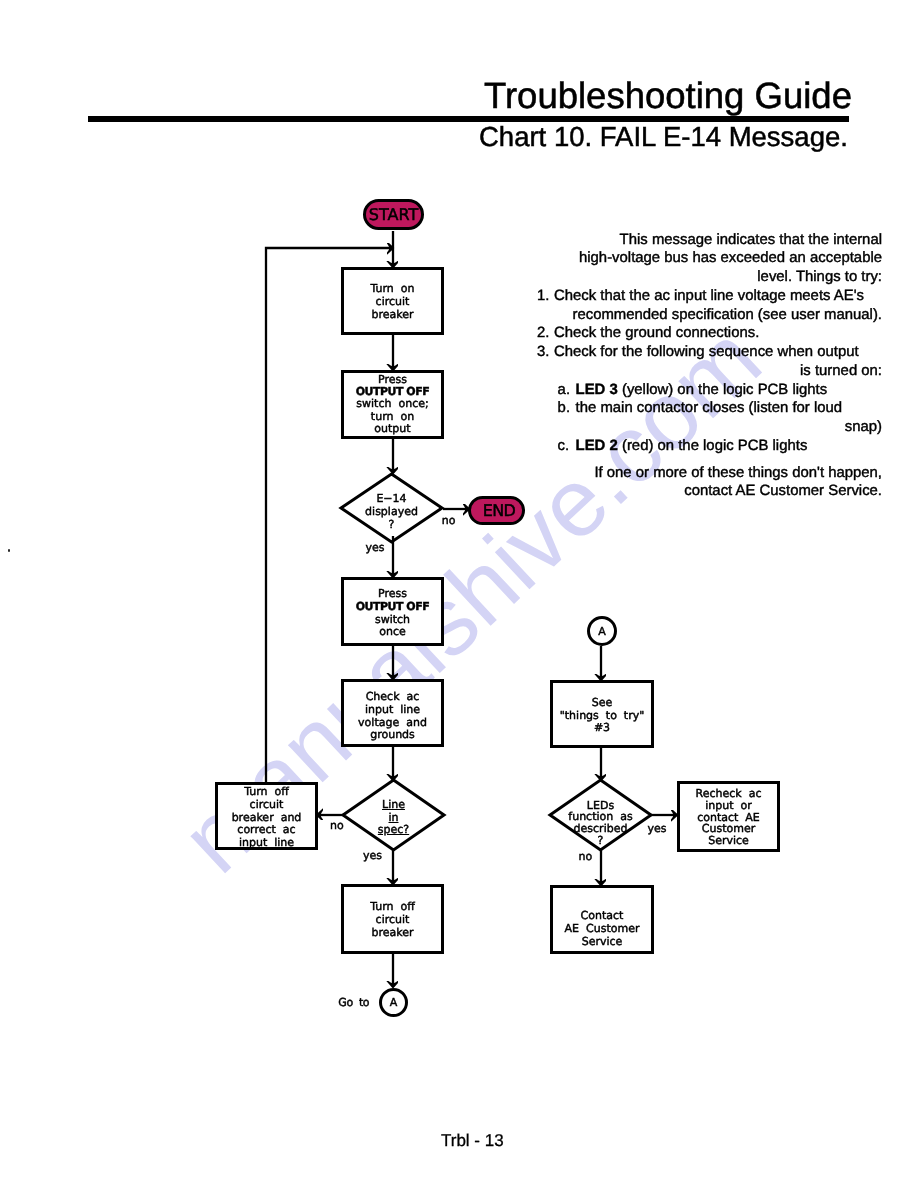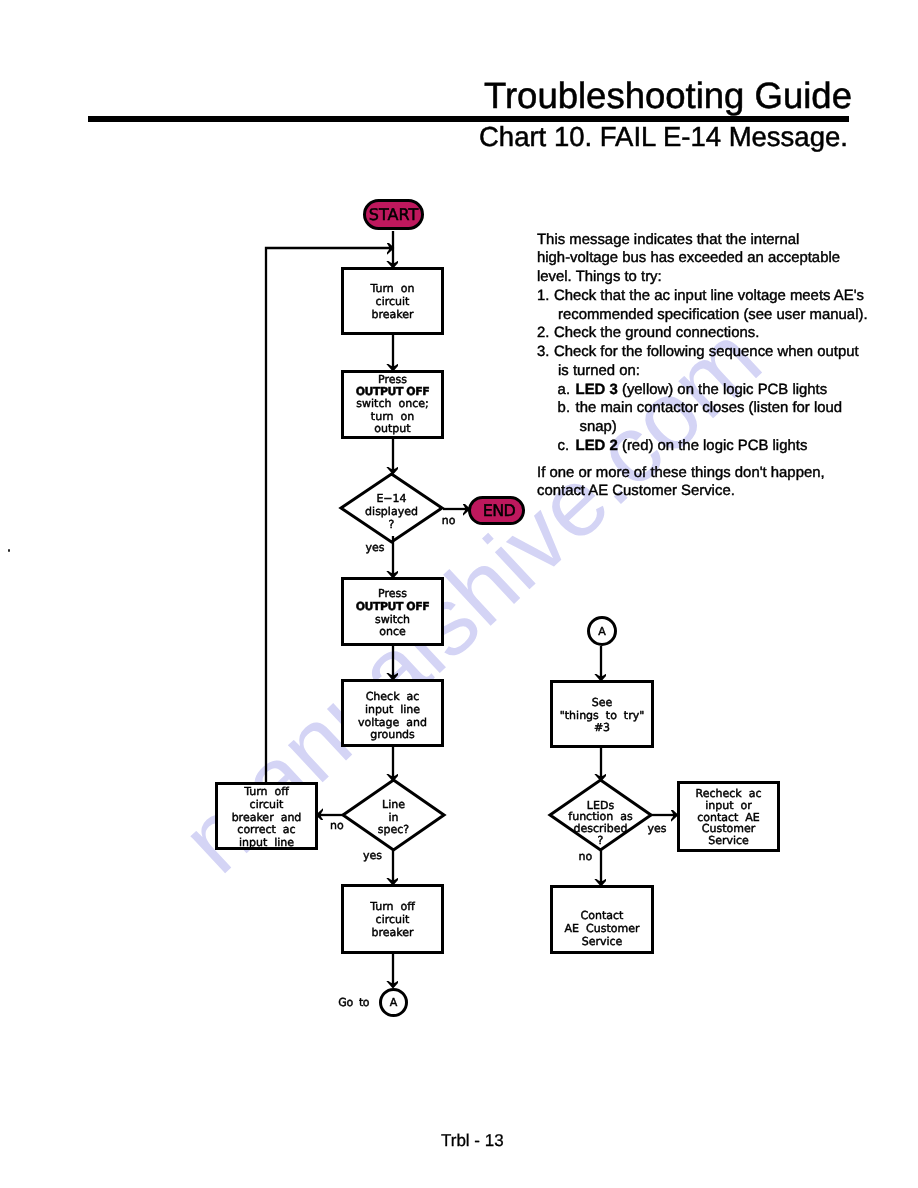--- a/index.html
+++ b/index.html
@@ -14,21 +14,21 @@
   
   #hdr-title{position:absolute;left:484px;top:75px;font-size:36.5px;letter-spacing:0px;
              white-space:nowrap;font-weight:400;-webkit-text-stroke:0.55px #000;}
   #hdr-rule{position:absolute;left:88px;top:116px;width:761px;height:6px;background:#000;}
   #hdr-sub{position:absolute;left:479px;top:121px;font-size:27.5px;white-space:nowrap;font-weight:400;
            -webkit-text-stroke:0.5px #000;}
 
   
   #notes{position:absolute;left:537px;top:230.5px;width:345px;font-size:14.9px;line-height:18.75px;
          -webkit-text-stroke:0.42px #000;}
-  .nl{white-space:nowrap;}
+  .nl{white-space:nowrap;text-align:right;}
   .nrow{display:flex;}
   .nnum{width:17px;flex:none;}
   .nsubrow{display:flex;padding-left:20.6px;}
   .nsubnum{width:18px;flex:none;}
   .nind{padding-left:18px;}
   .gap{height:8px;}
   b{font-weight:700;}
 
   
   #wm{position:absolute;left:161px;top:814px;font-size:96px;color:#d4d4f5;
@@ -170,21 +170,21 @@
     </div>
 
     <div class="node" style="left:341px;top:679px;width:103px;height:68px;line-height:12.9px;padding-top:7px">
       <div>Check  ac</div>
       <div>input  line</div>
       <div>voltage  and</div>
       <div>grounds</div>
     </div>
 
     <div class="dia" style="left:343px;top:780px;width:101px;height:70px;line-height:12.8px">
-      <div class="txt" style="top: 3px;">
+      <div class="txt" style="top: 3px; text-decoration: underline;">
         <div>Line</div>
         <div>in</div>
         <div>spec?</div>
       </div>
     </div>
 
     <div class="node" style="left:215px;top:782px;width:103px;height:68px;line-height:12.8px;padding-top:4px">
       <div>Turn  off</div>
       <div>circuit</div>
       <div>breaker  and</div>

